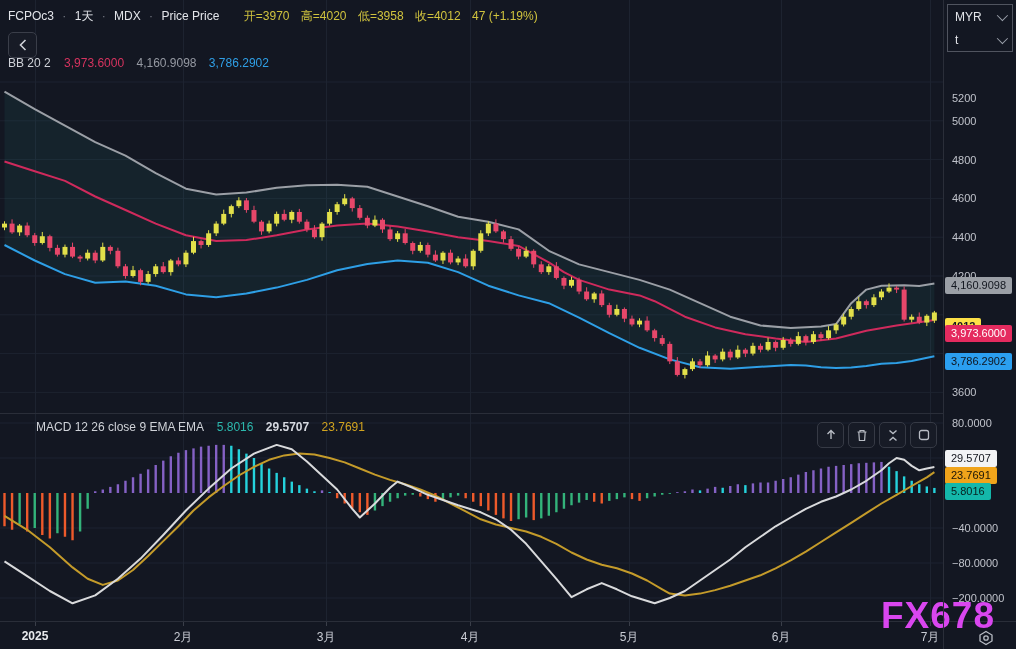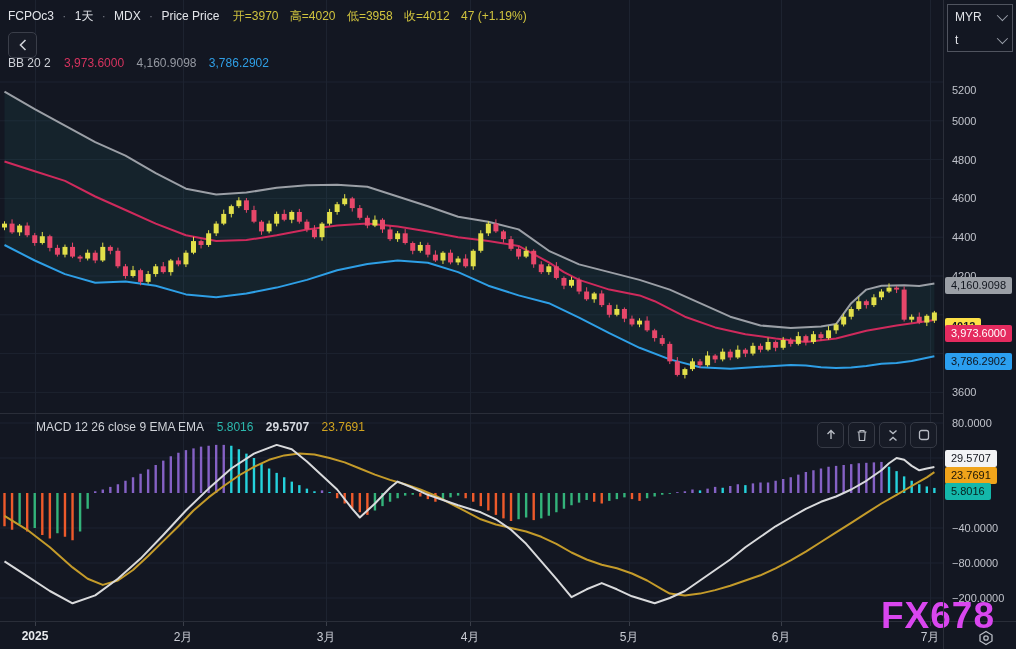--- a/index.html
+++ b/index.html
@@ -5,21 +5,21 @@
   html,body{margin:0;padding:0;background:#0d1017;}
   .root{position:relative;width:1016px;height:649px;background:#131722;overflow:hidden;
         font-family:"Liberation Sans",sans-serif;-webkit-font-smoothing:antialiased;color:#d1d4dc;}
   svg{display:block;}
   .pane-main{position:absolute;left:0;top:0;width:943px;height:413px;}
   .pane-macd{position:absolute;left:0;top:414px;width:943px;height:207px;border-top:1px solid #2a2e39;margin-top:-1px;}
   .legend{position:absolute;left:8px;font-size:12px;white-space:nowrap;z-index:7;}
   .legend .sep{color:#787b86;margin:0 5px;}
   .legend .val{margin-right:9px;}
   .symbol-row{top:8px;color:#e3e5ea;}
-  .ohlc{color:#d0c33e;margin-left:10px;}
+  .ohlc{color:#d0c33e;margin-left:21px;}
   .ohlc span{margin-right:8px;}
   .bb-row{top:56px;color:#cfd2d8;}
   .macd-row{top:6px;color:#cfd2d8;margin-left:28px;}
   .back-btn{position:absolute;left:8px;top:32px;width:27px;height:24px;background:#171b26;
             border:1px solid #3a3e49;border-radius:5px;display:flex;align-items:center;justify-content:center;z-index:7;cursor:pointer;}
   .axis-right{position:absolute;left:943px;top:0;width:73px;height:649px;border-left:1px solid #2a2e39;z-index:6;}
   .tick{position:absolute;left:8px;font-size:11px;color:#c0c3cb;height:14px;line-height:14px;}
   .pricelabel{position:absolute;left:1px;height:17px;line-height:17px;font-size:11px;
               padding:0 6px;border-radius:2px;white-space:nowrap;z-index:8;}
   .curbox{position:absolute;left:3px;top:4px;width:64px;height:46px;border:1px solid #50545f;
@@ -529,21 +529,21 @@
       </div>
       <div class="currow">
         <span>t</span>
         <span class="caret"></span>
       </div>
     </div>
     <svg class="gear" viewBox="0 0 20 16">
       <polygon points="10,1.5 16,5 16,11 10,14.5 4,11 4,5" fill="none" stroke="#b8bcc4" stroke-width="1.3"></polygon>
       <circle cx="10" cy="8" r="2.2" fill="none" stroke="#b8bcc4" stroke-width="1.3"></circle>
     </svg>
-  <div class="tick" style="top: 83px; text-align: right;">5200</div>
+  <div class="tick" style="top: 91px; text-align: right;">5200</div>
       <div class="tick" style="top: 113.8px;">5000</div>
       <div class="tick" style="top: 152.6px;">4800</div>
       <div class="tick" style="top: 191.4px;">4600</div>
       <div class="tick" style="top: 230.2px;">4400</div>
       <div class="tick" style="top: 269px;">4200</div>
       <div class="tick" style="top: 385.4px;">3600</div>
       <div class="tick" style="top: 416px;">80.0000</div>
       <div class="tick" style="top: 521px;">−40.0000</div>
       <div class="tick" style="top: 556px;">−80.0000</div>
       <div class="tick" style="top: 591px;">−200.0000</div>

